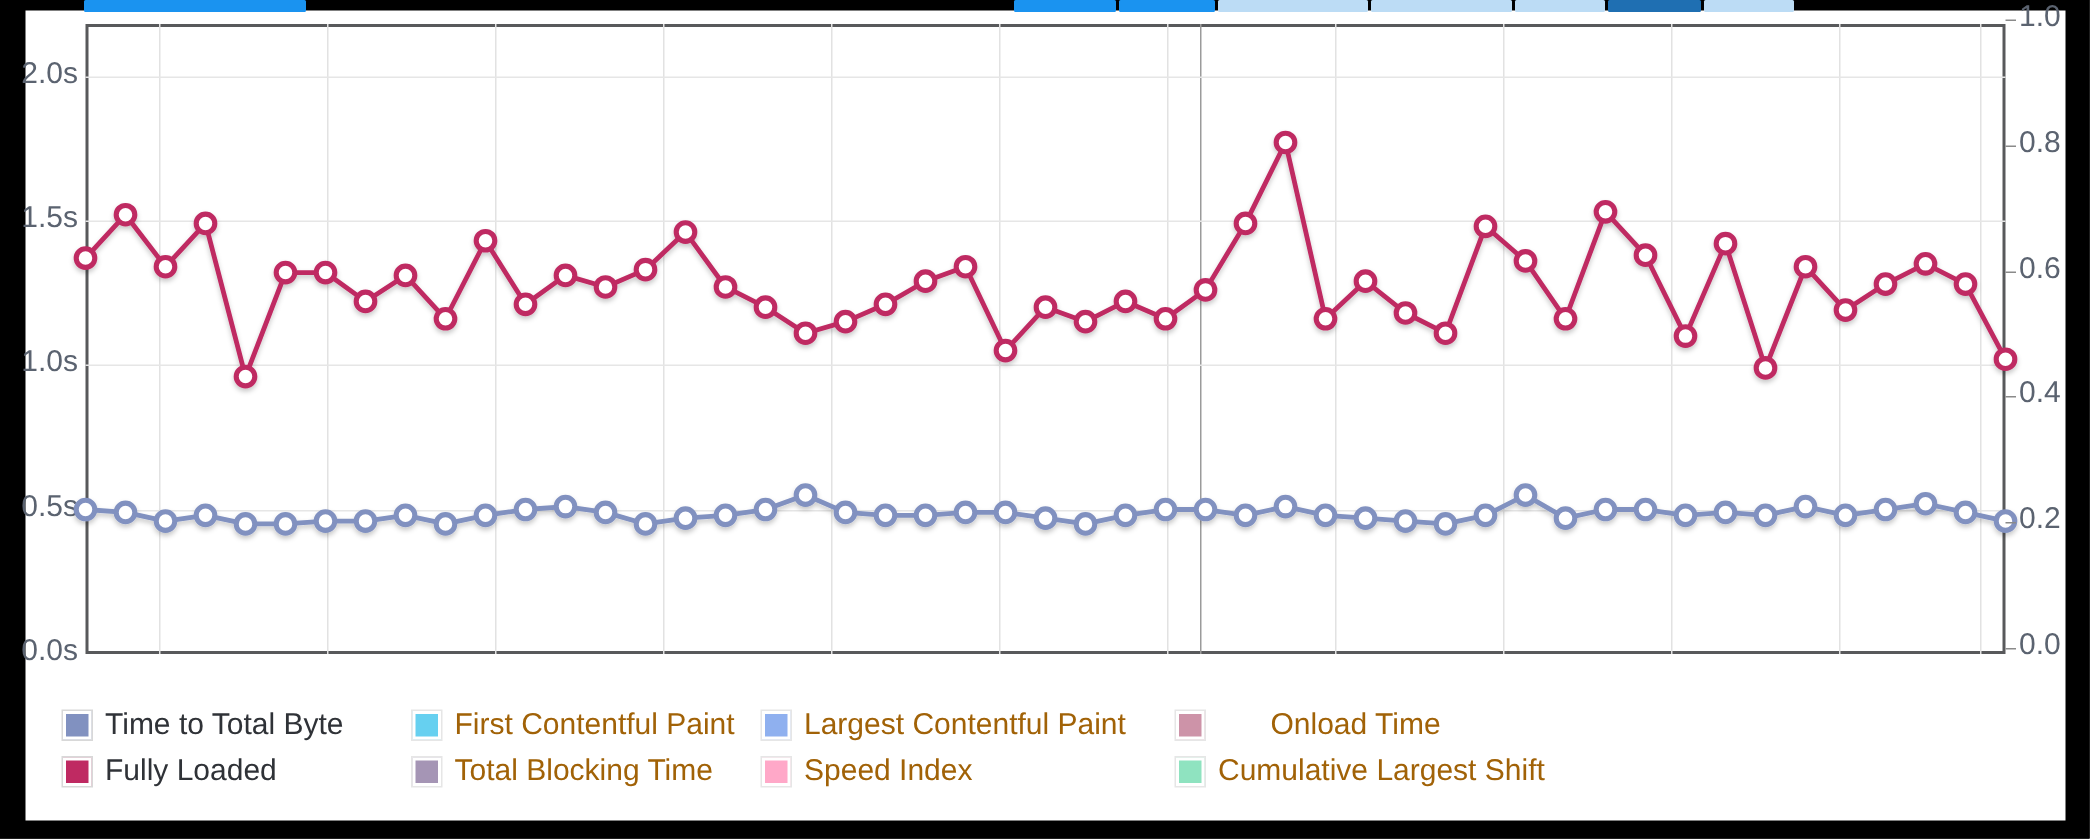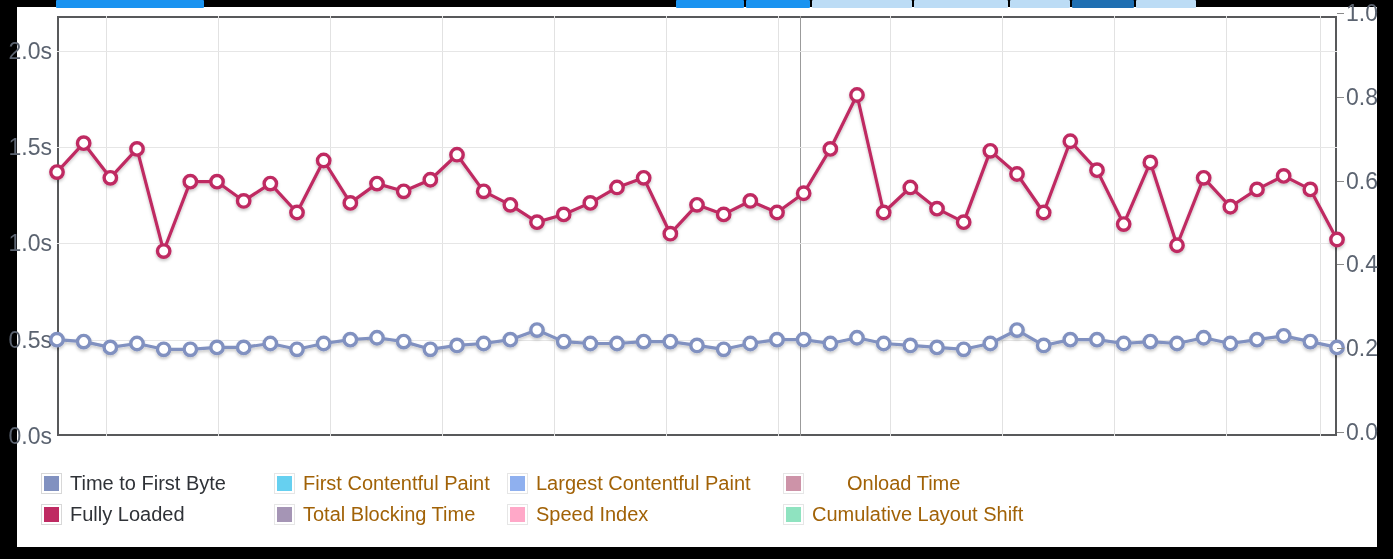--- a/index.html
+++ b/index.html
@@ -34,21 +34,21 @@
   }
   .gridv{position:absolute;top:0;bottom:0;width:1px;background:#e2e2e2;}
   .gridv.major{background:#9b9b9b;width:1px;}
   .gridh{position:absolute;left:0;right:0;height:1px;background:#e6e6e6;}
 
   svg.series{position:absolute;left:0;top:0;overflow:visible;}
 
   
   .ytick{
     position:absolute;right:1340px;
-    font-size:23px;color:#5b6370;white-space:nowrap;
+    font-size:20px;color:#5b6370;white-space:nowrap;
     text-align:right;letter-spacing:0px;
   }
   #leftaxis .ytick{position:absolute;left:0;width:48px;text-align:right;}
   #rightaxis .ytick{position:absolute;left:0;width:40px;text-align:left;right:auto;}
   .rtickmark{position:absolute;left:0;width:7px;height:1px;background:#8a8a8a;}
 
   
   #xticks{position:absolute;left:0;top:441px;width:1393px;height:16px;overflow:hidden;}
   .xtick{
     position:absolute;top:0;font-size:12px;color:#6b7280;
@@ -259,21 +259,21 @@
       <div class="xtick" style="left: 1002px;"></div>
       <div class="xtick" style="left: 1114px;"></div>
       <div class="xtick" style="left: 1226px;"></div>
       <div class="xtick" style="left: 1320px;"></div>
     </div>
 
   <div id="legend">
     <div class="legrow" id="legrow1">
         <div class="legitem on" style="width: 233px;">
           <span class="sw" style="background: rgb(129, 145, 192);"></span>
-          <span>Time to First Byte</span>
+          <span>Time to Total Byte</span>
         </div>
         <div class="legitem off" style="width: 233px;">
           <span class="sw" style="background: rgb(102, 208, 240);"></span>
           <span>First Contentful Paint</span>
         </div>
         <div class="legitem off" style="width: 276px;">
           <span class="sw" style="background: rgb(143, 176, 239);"></span>
           <span>Largest Contentful Paint</span>
         </div>
         <div class="legitem off" style="width: 236px; gap: 44px;">
@@ -289,17 +289,17 @@
         <div class="legitem off" style="width: 233px;">
           <span class="sw" style="background: rgb(165, 149, 181);"></span>
           <span>Total Blocking Time</span>
         </div>
         <div class="legitem off" style="width: 276px;">
           <span class="sw" style="background: rgb(255, 168, 200);"></span>
           <span>Speed Index</span>
         </div>
         <div class="legitem off" style="width: 260px;">
           <span class="sw" style="background: rgb(143, 227, 192);"></span>
-          <span>Cumulative Layout Shift</span>
+          <span>Cumulative Largest Shift</span>
         </div>
       </div>
   </div>
 </div>
 
 </body></html>

